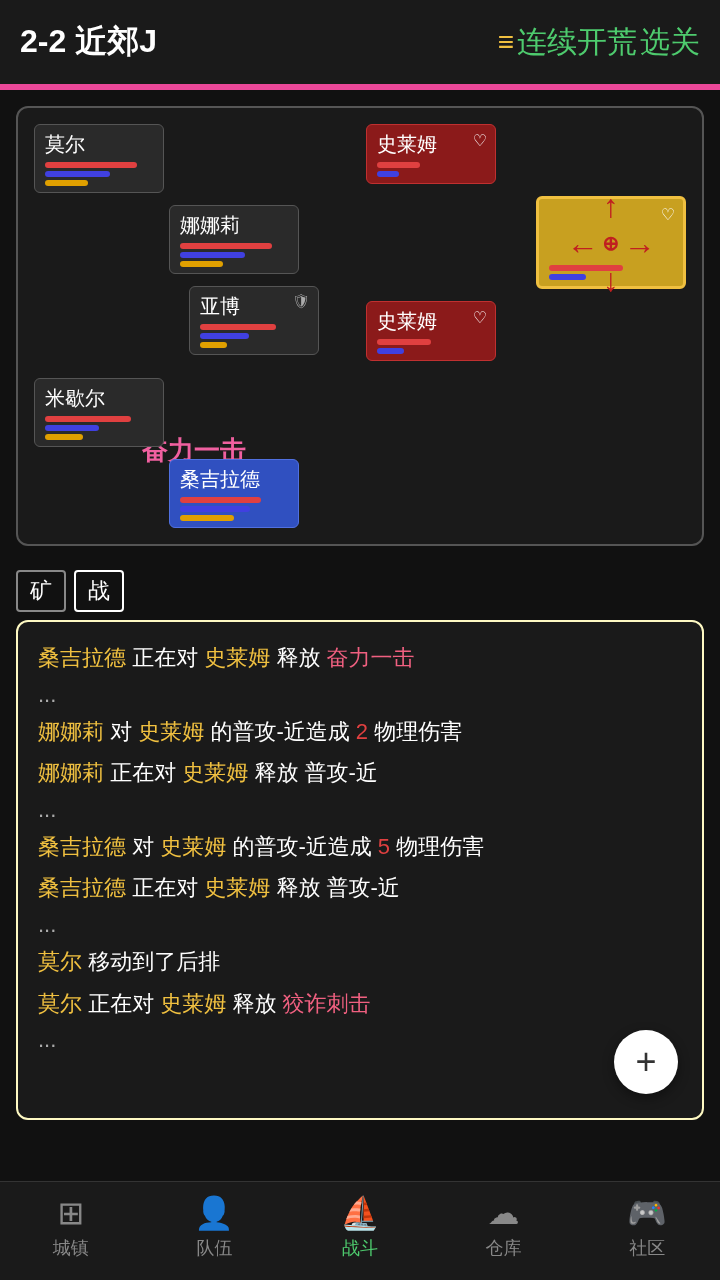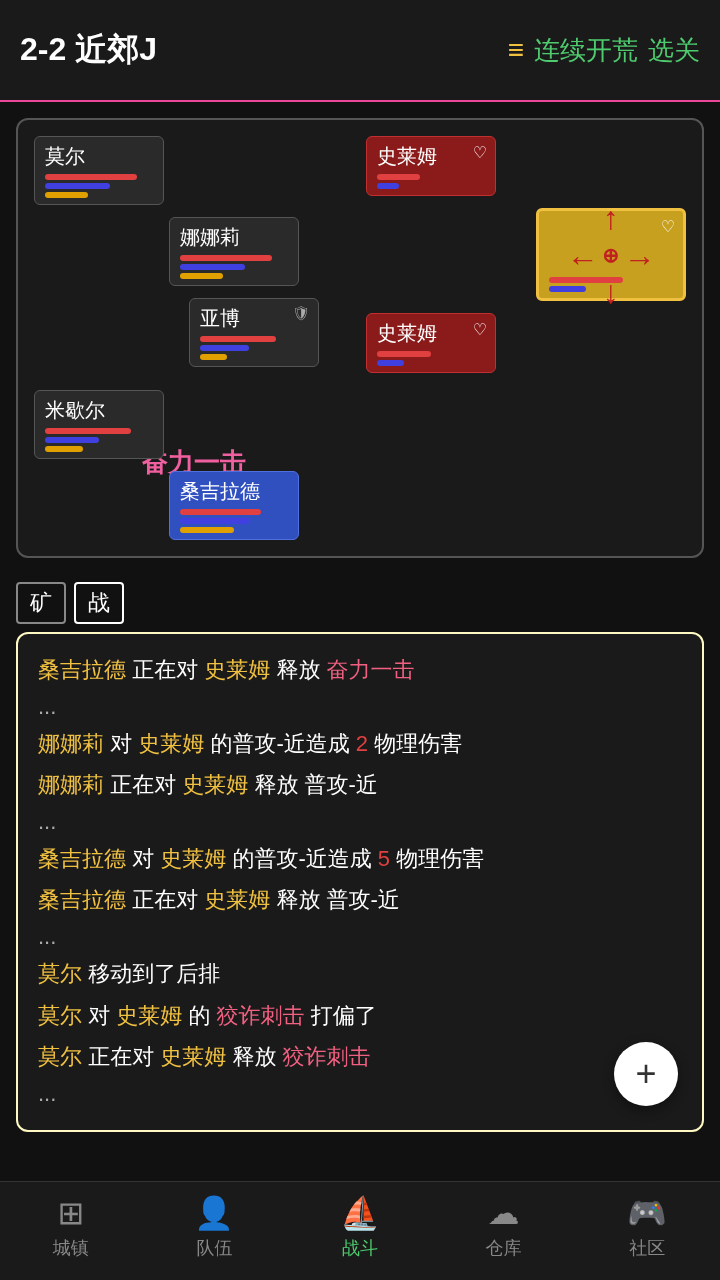--- a/index.html
+++ b/index.html
@@ -10,37 +10,37 @@
       width: 720px;
       min-height: 1280px;
       overflow-x: hidden;
     }
 
     
     .header {
       background: #1a1a1a;
       display: flex;
       align-items: center;
-      padding: 28px 20px;
-      gap: 10px;
-      border-bottom: 2px solid #ec4899;
+      padding: 20px 20px;
+      gap: 3px;
+      border-bottom: 6px solid #ec4899;
     }
     .header-title {
       font-size: 32px;
       font-weight: bold;
       color: #fff;
       flex: 1;
     }
     .header-icon {
       color: #f0c040;
       font-size: 28px;
     }
     .header-btn {
       color: #4ecb6e;
-      font-size: 26px;
+      font-size: 30px;
       cursor: pointer;
       background: none;
       border: none;
     }
 
     
     .battle-area {
       margin: 16px;
       background: #1a1a1a;
       border: 2px solid #555;
@@ -372,28 +372,20 @@
     <span class="c-yellow">史莱姆</span>
     <span class="c-white"> 释放 普攻-近</span>
   </div>
   <div class="log-dots">...</div>
   <div class="log-entry">
     <span class="c-yellow">莫尔</span>
     <span class="c-white">移动到了后排</span>
   </div>
   <div class="log-entry">
     <span class="c-yellow">莫尔</span>
-    <span class="c-white">对</span>
-    <span class="c-yellow">史莱姆</span>
-    <span class="c-white">的</span>
-    <span class="c-pink">狡诈刺击</span>
-    <span class="c-white">打偏了</span>
-  </div>
-  <div class="log-entry">
-    <span class="c-yellow">莫尔</span>
     <span class="c-white"> 正在对 </span>
     <span class="c-yellow">史莱姆</span>
     <span class="c-white"> 释放 </span>
     <span class="c-pink">狡诈刺击</span>
   </div>
   <div class="log-dots">...</div>
 
   <button class="fab">+</button>
 </div>
 

